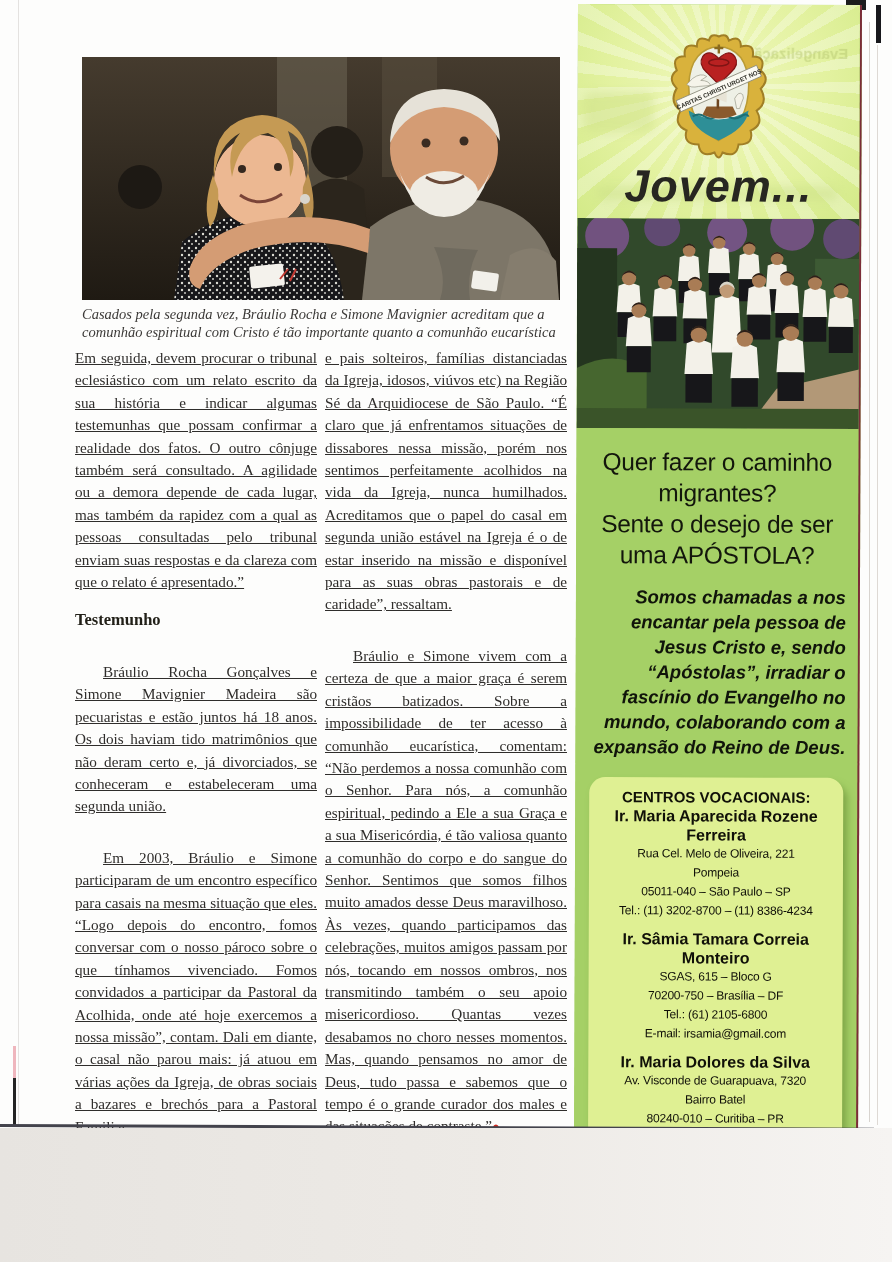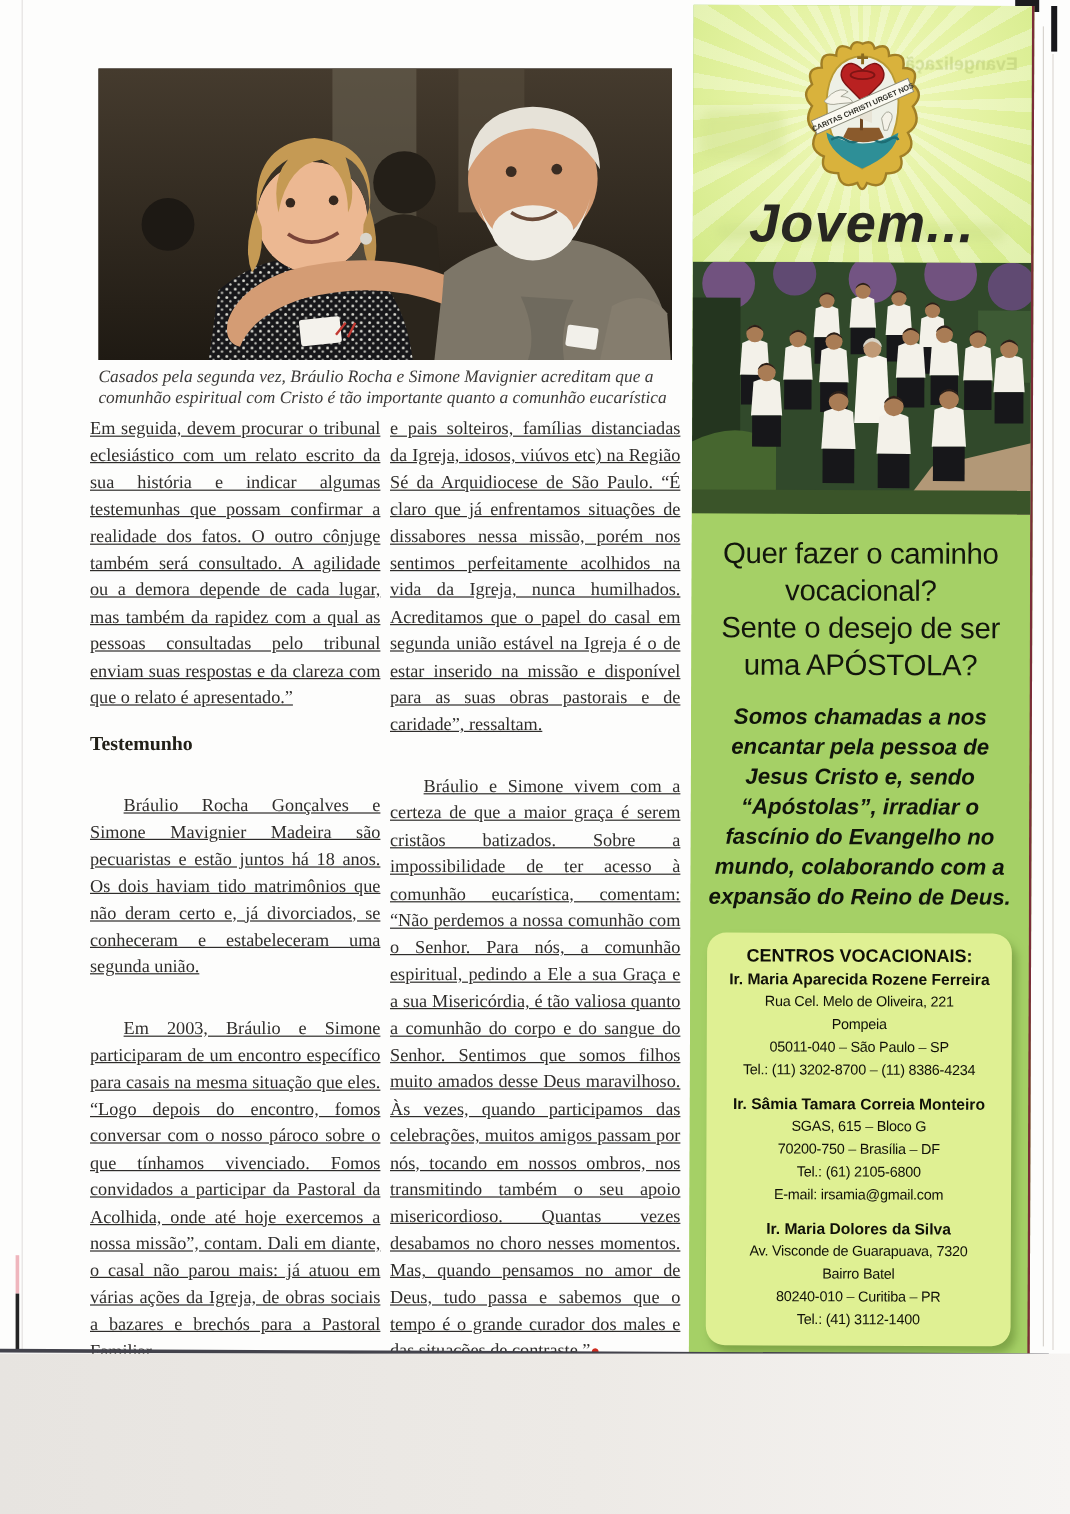--- a/index.html
+++ b/index.html
@@ -85,33 +85,33 @@
   }
   .group-photo { display:block; width:284px; height:210px; }
   .green-section {
     position:relative; width:100%; height:702px; background:#a5d066; padding-top:18px;
   }
   .voc-heading {
     text-align:center; font-weight:normal; font-size:24.5px; line-height:31px;
     color:#13160c; letter-spacing:-0.3px;
   }
   .voc-invite {
-    width:258px; margin:14px auto 0 auto; text-align:center;
+    width:258px; margin:14px auto 0 auto; text-align:right;
     font-weight:bold; font-style:italic; font-size:18.5px; line-height:25px;
     color:#10140a;
   }
   .contact-box {
     width:254px; margin:18px auto 0 auto;
     background:#dff093; border-radius:16px;
     padding:10px 4px 12px 4px;
     box-shadow:4px 6px 7px rgba(95,130,45,0.55);
     text-align:center; color:#101008;
   }
   .contact-box .bx-heading { font-weight:bold; font-size:15px; line-height:19px; }
-  .contact-box .c-name { font-weight:bold; font-size:13px; line-height:19px; margin-top:9px; }
+  .contact-box .c-name { font-weight:bold; font-size:16px; line-height:19px; margin-top:9px; }
   .contact-box .c-name.first { margin-top:0; }
   .contact-box .c-line { font-size:12px; line-height:19px; letter-spacing:-0.2px; }
 </style>
 </head>
 <body>
 
 <div class="page">
 
   <div class="scan-line-left"></div>
   <div class="mark-pink"></div>
@@ -265,21 +265,21 @@
       </g>
 
       <use href="#sis" transform="translate(122,116) scale(1.1)"></use>
       <use href="#sis" transform="translate(168,120) scale(1.1)"></use>
       <use href="#sis" transform="translate(214,114) scale(1.1)"></use>
     </svg>
 
     <div class="green-section">
       <div class="voc-heading">
         <div>Quer fazer o caminho</div>
-        <div>vocacional?</div>
+        <div>migrantes?</div>
         <div>Sente o desejo de ser</div>
         <div>uma APÓSTOLA?</div>
       </div>
       <div class="voc-invite">Somos chamadas a nos encantar pela pessoa de Jesus Cristo e, sendo “Apóstolas”, irradiar o fascínio do Evangelho no mundo, colaborando com a expansão do Reino de Deus.</div>
 
       <div class="contact-box">
         <div class="bx-heading">CENTROS VOCACIONAIS:</div>
 
         <div class="c-name first">Ir. Maria Aparecida Rozene Ferreira</div>
         <div class="c-line">Rua Cel. Melo de Oliveira, 221</div>

